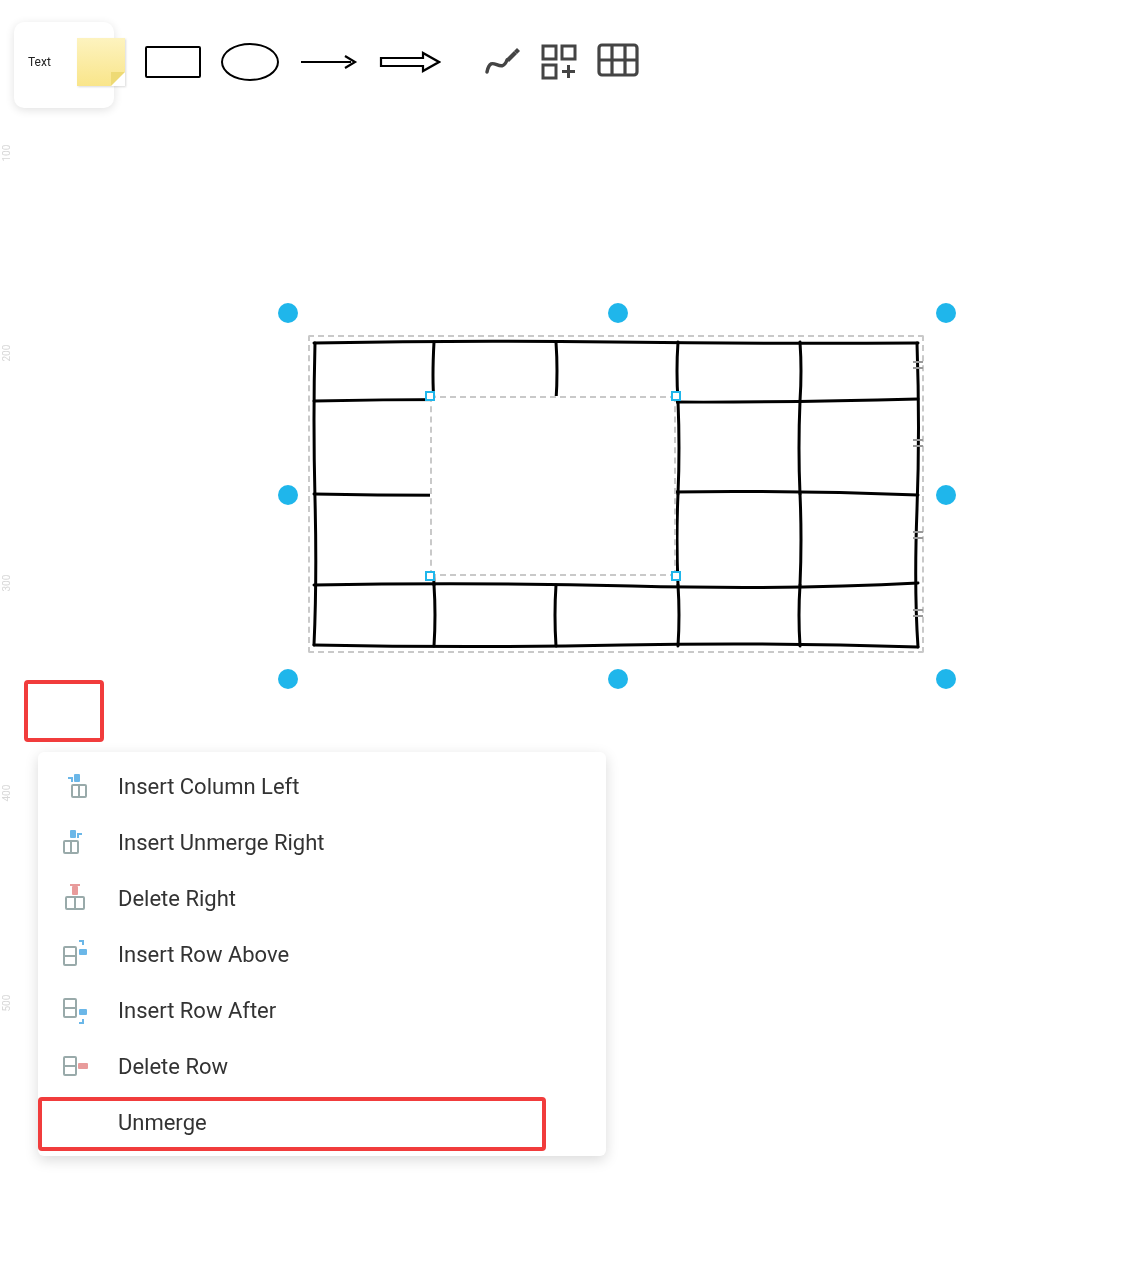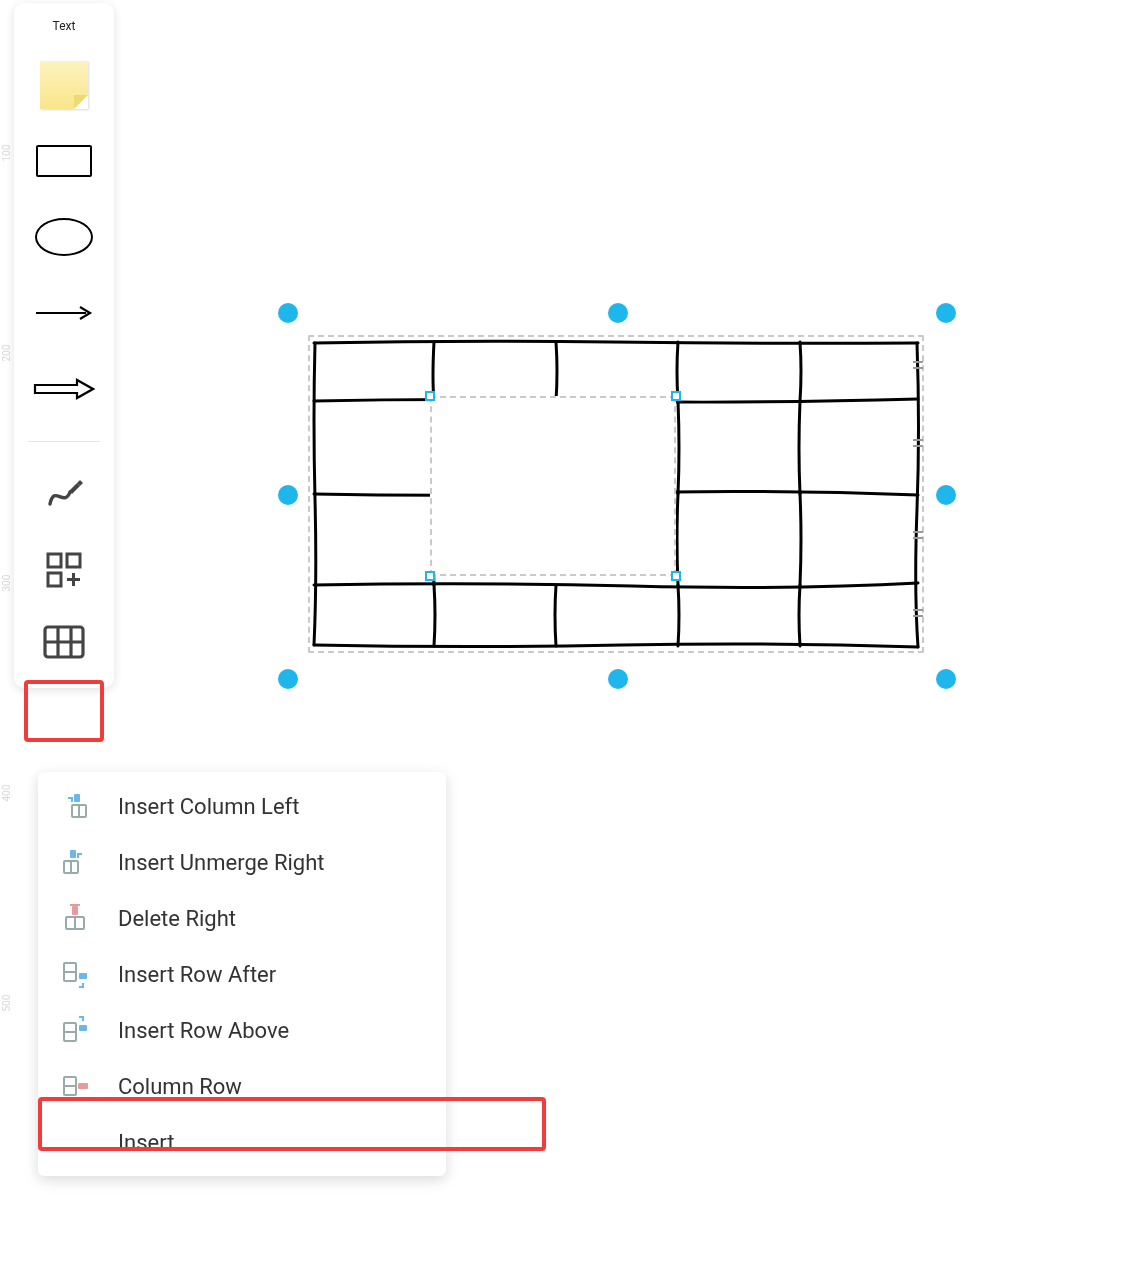--- a/index.html
+++ b/index.html
@@ -32,28 +32,28 @@
     text-align: center;
     transform: rotate(-90deg);
     transform-origin: center;
     white-space: nowrap;
   }
 
   
   .toolbar {
     position: absolute;
     left: 14px;
-    top: 3px;
+    top: 22px;
     width: 100px;
     background: #fff;
     border-radius: 10px;
     box-shadow: 0 2px 10px rgba(0,0,0,0.12);
     padding: 12px 8px 18px 8px;
     display: flex;
-    flex-direction: column;
+    flex-direction: row;
     align-items: center;
     gap: 20px;
   }
   .toolbar .tool-text {
     font-size: 12px;
     color: #222;
     cursor: pointer;
     padding: 4px 6px;
   }
   .toolbar .tool {
@@ -123,22 +123,22 @@
     top: 1097px;
     width: 508px;
     height: 54px;
     pointer-events: none;
   }
 
   
   .context-menu {
     position: absolute;
     left: 38px;
-    top: 772px;
-    width: 408px;
+    top: 752px;
+    width: 568px;
     background: #fff;
     border-radius: 6px;
     box-shadow: 0 4px 14px rgba(0,0,0,0.15);
     padding: 6px 0;
   }
   .context-menu .mitem {
     display: flex;
     align-items: center;
     gap: 26px;
     height: 56px;
@@ -394,54 +394,54 @@
           <rect x="12" y="3" width="6" height="9" fill="#e89b9b" rx="1"></rect>
           <line x1="10" y1="2" x2="20" y2="2" stroke="#e89b9b" stroke-width="2"></line>
         </svg>
     </span>
     <span>Delete Right</span>
   </div>
   <div class="mitem">
     <span class="micon">
       <svg width="30" height="30" viewBox="0 0 30 30">
           <g stroke="#9aa" stroke-width="2" fill="none">
+            <rect x="4" y="8" width="12" height="18" rx="1"></rect>
+            <line x1="4" y1="17" x2="16" y2="17"></line>
+          </g>
+          <rect x="19" y="10" width="8" height="6" fill="#6bb7e8" rx="1"></rect>
+          <polyline points="23,6 23,2 19,2" fill="none" stroke="#6bb7e8" stroke-width="2"></polyline>
+        </svg>
+    </span>
+    <span>Insert Row Above</span>
+  </div>
+  <div class="mitem">
+    <span class="micon">
+      <svg width="30" height="30" viewBox="0 0 30 30">
+          <g stroke="#9aa" stroke-width="2" fill="none">
             <rect x="4" y="4" width="12" height="18" rx="1"></rect>
             <line x1="4" y1="13" x2="16" y2="13"></line>
           </g>
           <rect x="19" y="14" width="8" height="6" fill="#6bb7e8" rx="1"></rect>
           <polyline points="23,24 23,28 19,28" fill="none" stroke="#6bb7e8" stroke-width="2"></polyline>
         </svg>
     </span>
     <span>Insert Row After</span>
   </div>
   <div class="mitem">
     <span class="micon">
       <svg width="30" height="30" viewBox="0 0 30 30">
           <g stroke="#9aa" stroke-width="2" fill="none">
-            <rect x="4" y="8" width="12" height="18" rx="1"></rect>
-            <line x1="4" y1="17" x2="16" y2="17"></line>
-          </g>
-          <rect x="19" y="10" width="8" height="6" fill="#6bb7e8" rx="1"></rect>
-          <polyline points="23,6 23,2 19,2" fill="none" stroke="#6bb7e8" stroke-width="2"></polyline>
-        </svg>
-    </span>
-    <span>Insert Row Above</span>
-  </div>
-  <div class="mitem">
-    <span class="micon">
-      <svg width="30" height="30" viewBox="0 0 30 30">
-          <g stroke="#9aa" stroke-width="2" fill="none">
             <rect x="4" y="6" width="12" height="18" rx="1"></rect>
             <line x1="4" y1="15" x2="16" y2="15"></line>
           </g>
           <rect x="18" y="12" width="10" height="6" fill="#e89b9b" rx="1"></rect>
           <polyline points="28,15 24,15" stroke="#e89b9b" stroke-width="2"></polyline>
         </svg>
     </span>
-    <span>Column Row</span>
+    <span>Delete Row</span>
   </div>
   <div class="mitem">
     <span class="micon"></span>
-    <span>Insert</span>
+    <span>Unmerge</span>
   </div>
 </div>
 
 <div class="highlight-red highlight-unmerge"></div>
 
 </body></html>

